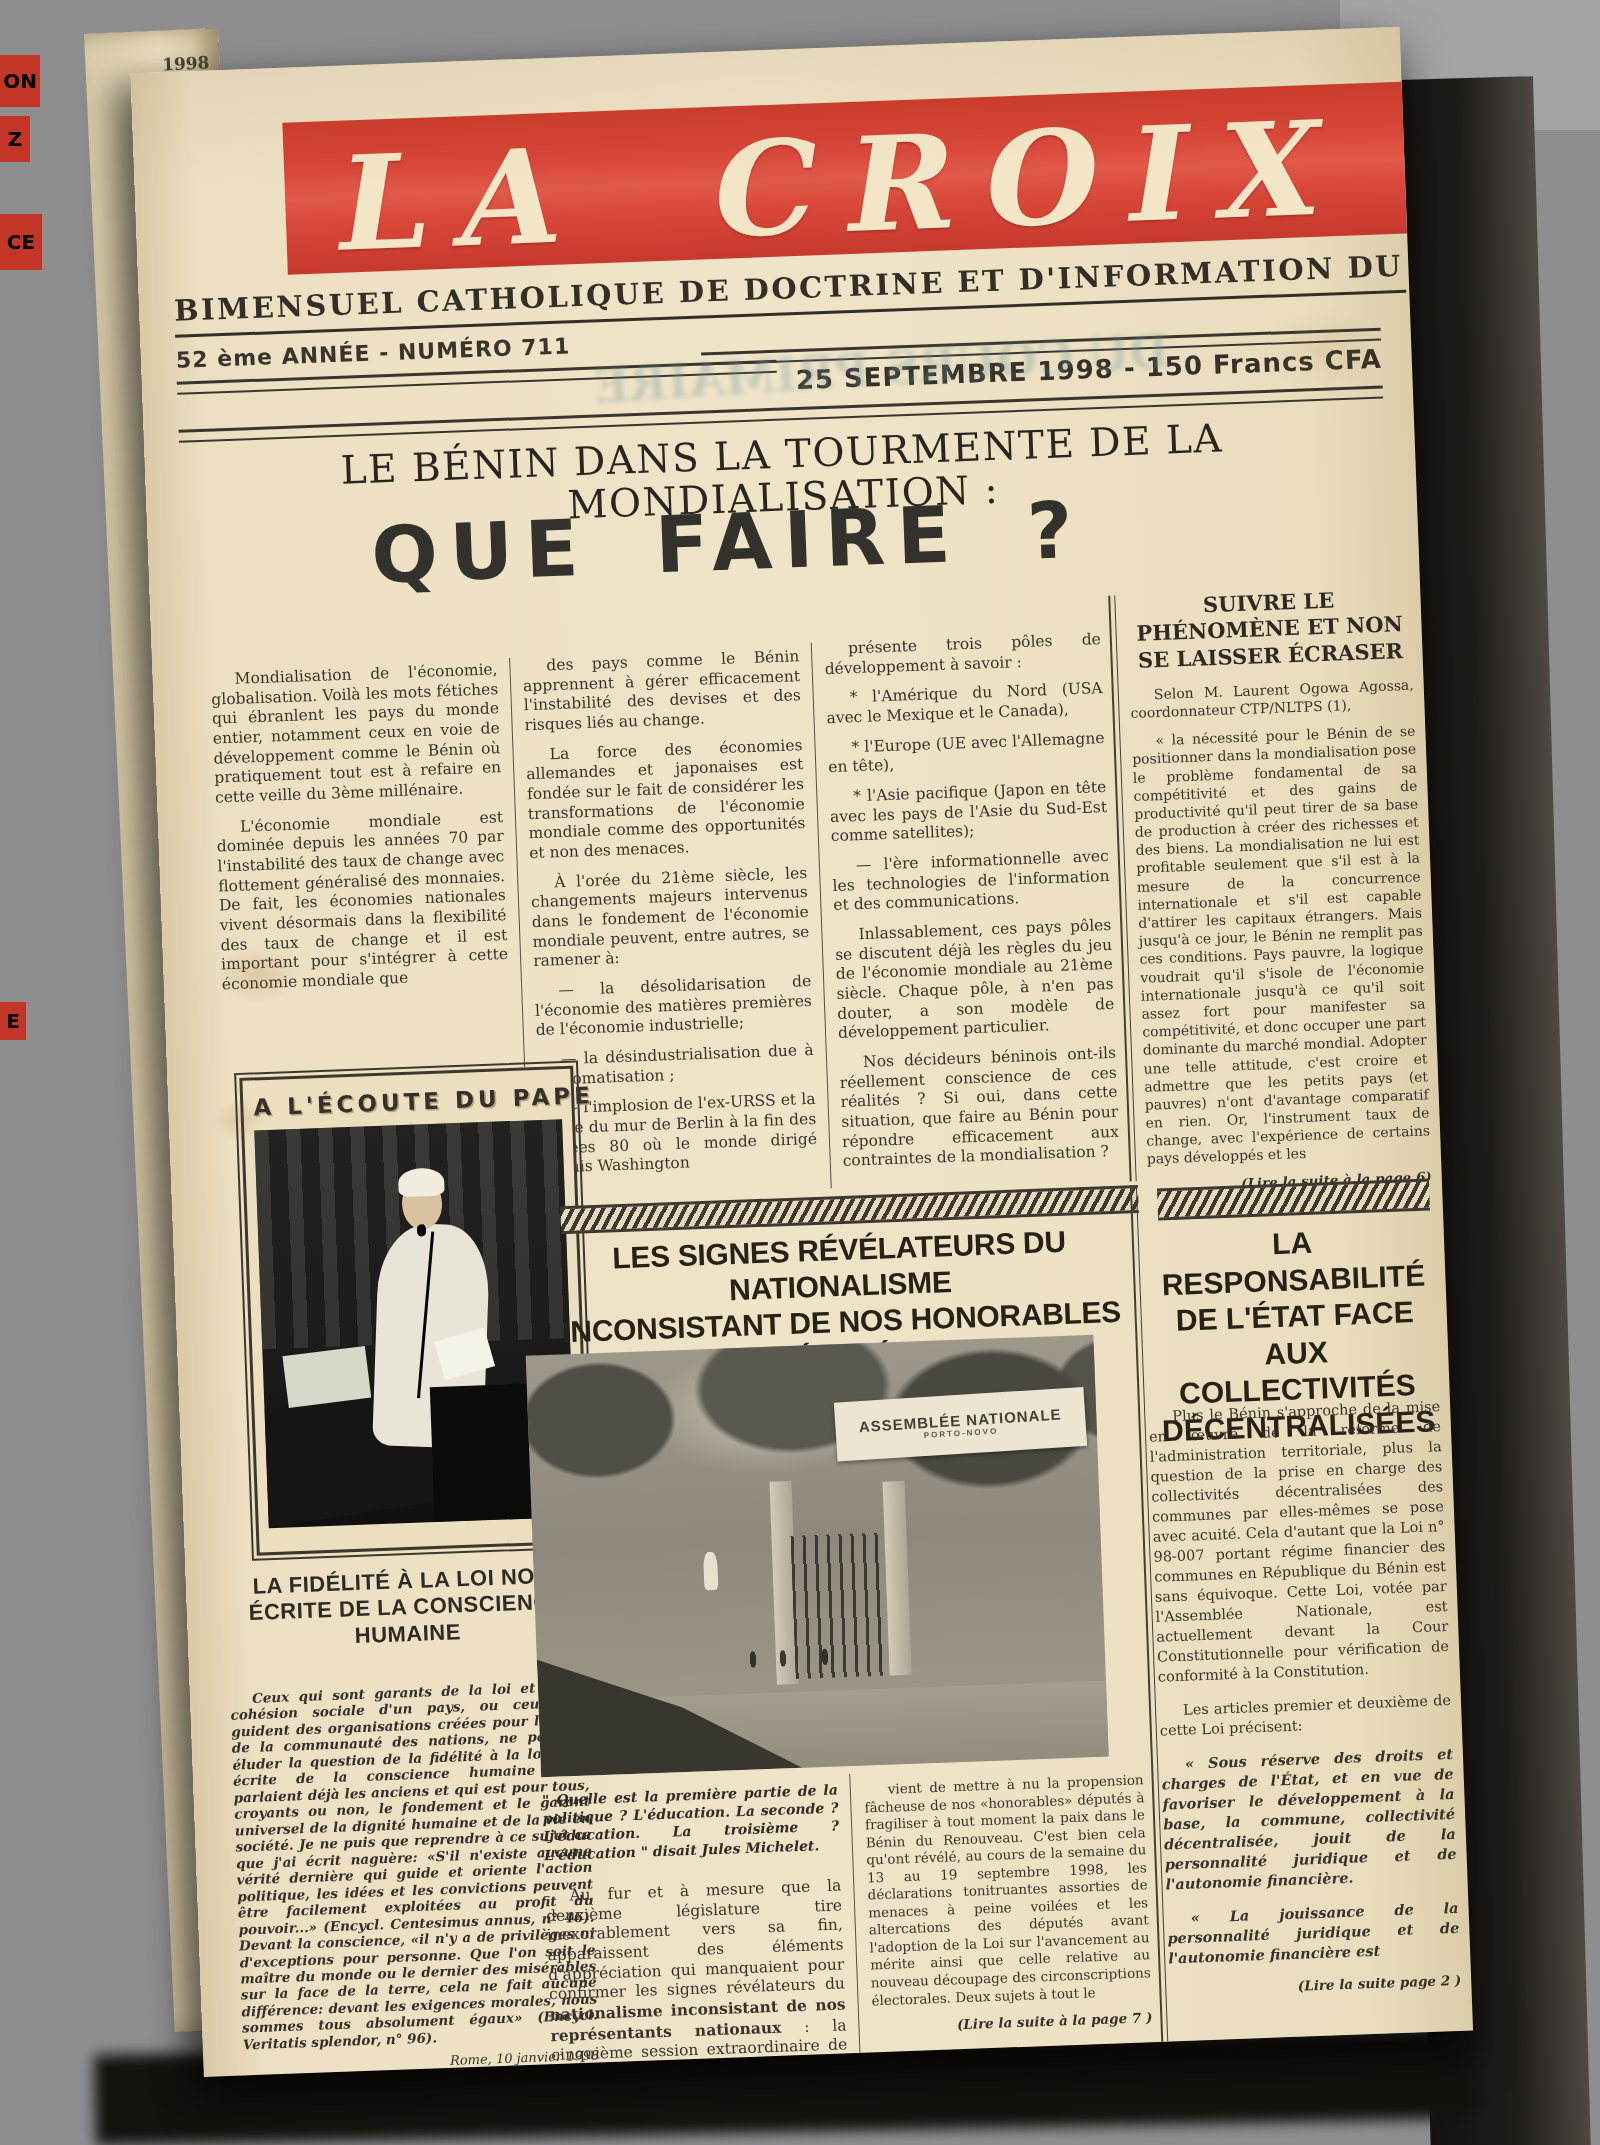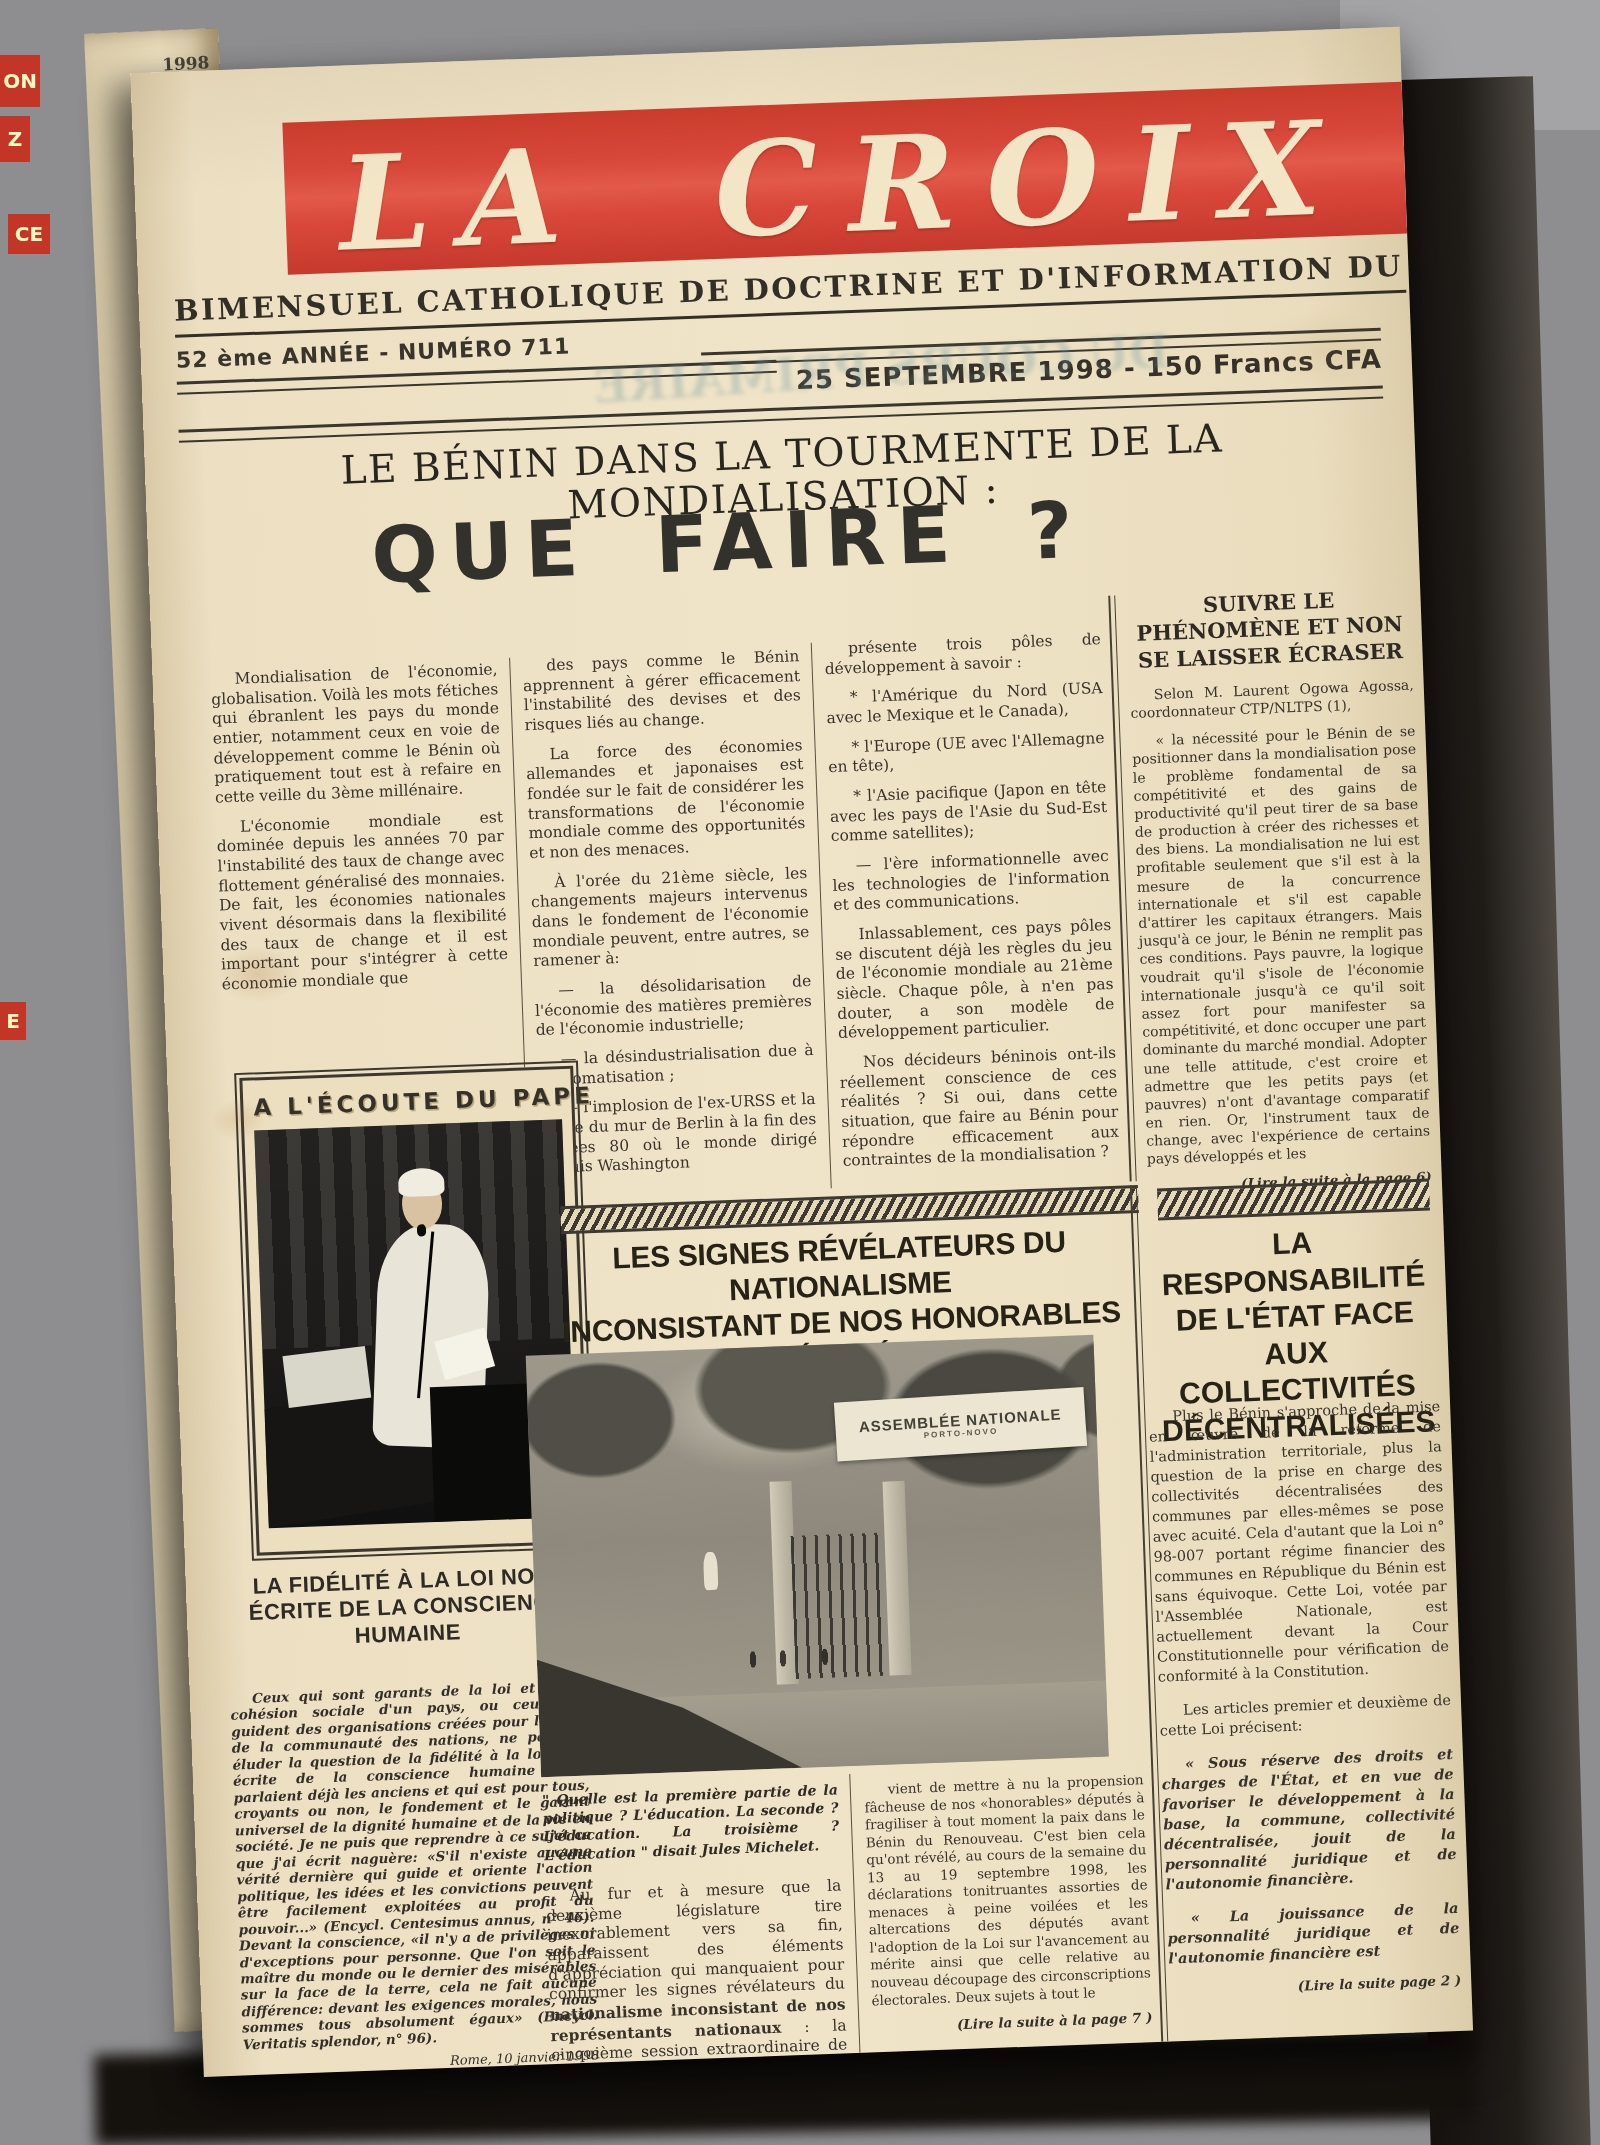--- a/index.html
+++ b/index.html
@@ -3,24 +3,24 @@
 <meta charset="utf-8">
 <style>
   html,body{margin:0;padding:0;width:1600px;height:2145px;background:#8e8e90;overflow:hidden;}
   .scene{position:absolute;inset:0;font-family:"DejaVu Serif",serif;}
   
   .corner-light{position:absolute;left:1340px;top:0;width:260px;height:130px;background:#a4a4a7;}
   .book-edge{position:absolute;left:1402px;top:78px;width:160px;height:2080px;background:linear-gradient(90deg,#14110f 0,#201c18 55%,#4e4943 100%);transform:rotate(-1.6deg);}
   .bottom-shadow{position:absolute;left:95px;top:2042px;width:1380px;height:90px;background:#15120e;filter:blur(7px);transform:rotate(-1.1deg);}
   
   .red-chips{position:absolute;left:0;top:0;width:60px;height:1200px;}
-  .chip{position:absolute;background:#c23527;color:#fef9c3;font:bold 20px "DejaVu Sans",sans-serif;display:flex;align-items:center;justify-content:center;}
+  .chip{position:absolute;background:#c23527;color:#000000;font:bold 20px "DejaVu Sans",sans-serif;display:flex;align-items:center;justify-content:center;}
   .chip:nth-child(1){left:0;top:55px;width:40px;height:52px;}
   .chip:nth-child(2){left:0;top:116px;width:30px;height:46px;}
-  .chip:nth-child(3){left:8px;top:214px;width:42px;height:40px;}
+  .chip:nth-child(3){left:0;top:214px;width:42px;height:56px;}
   .chip:nth-child(4){left:0;top:1002px;width:26px;height:38px;}
   
   .left-strip{position:absolute;left:84px;top:34px;width:134px;height:2000px;transform:rotate(-2.6deg);transform-origin:top left;background:linear-gradient(90deg,#d9cba9 0,#e9dcbc 55%,#d4c4a0 100%);box-shadow:inset -14px 0 20px rgba(80,60,30,.4);}
   .strip-year{position:absolute;top:24px;right:10px;font:bold 17px "DejaVu Serif",serif;color:#4a4438;}
   .strip-hatch{position:absolute;top:54px;right:8px;width:72px;height:44px;background:repeating-linear-gradient(135deg,#6b6458 0 3px,#e4d6b5 3px 7px);}
   .strip-frags{position:absolute;top:118px;right:6px;width:112px;text-align:right;}
   .frag{display:block;font:12px/2.6 "DejaVu Serif",serif;color:#51493b;white-space:nowrap;overflow:hidden;}
   
   .page{position:absolute;left:130px;top:50px;width:1270px;height:2005px;transform:rotate(-2.1deg);transform-origin:50% 0;overflow:hidden;
     background:linear-gradient(90deg,#d9c9a6 0,#ecdfc2 60px,#f0e4c8 50%,#eaddbe 92%,#dccdaa 100%);

